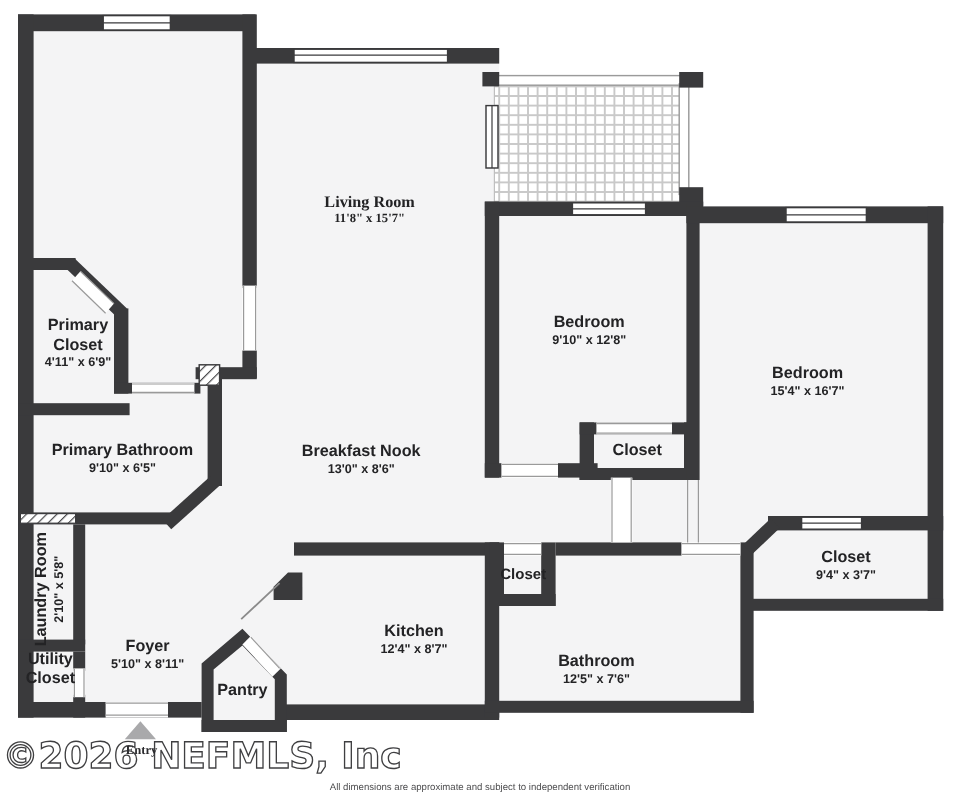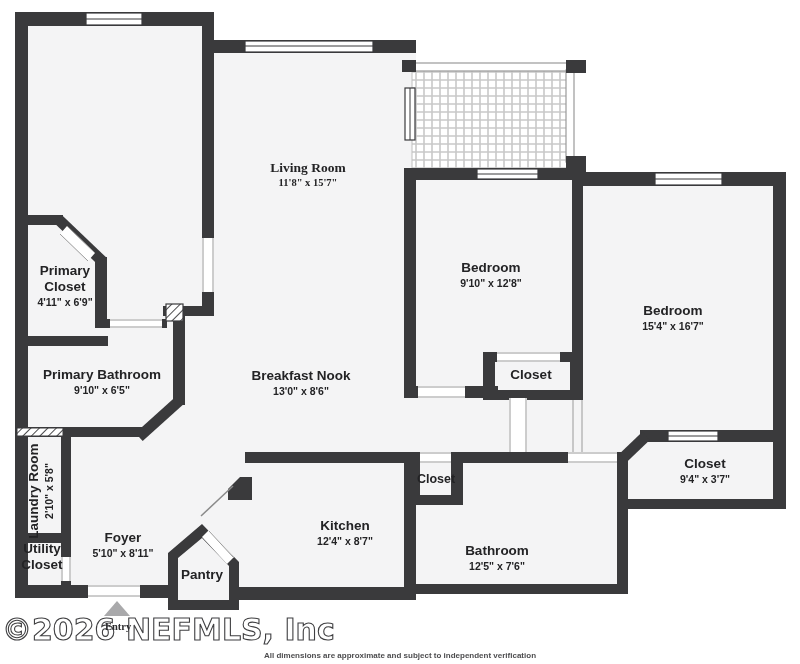--- a/index.html
+++ b/index.html
@@ -10,21 +10,21 @@
               color:#232325;white-space:nowrap;line-height:1.18;z-index:5;}
   .room-label .name{display:block;font-size:13.5px;font-weight:700;}
   .room-label .dims{display:block;font-size:10.5px;font-weight:700;margin-top:1px;}
   .room-label .dims:empty{display:none;}
   .room-label.wrap{white-space:normal;}
   .room-label.small .name{font-size:12.5px;}
   .rotated{transform:translate(-50%,-50%) rotate(-90deg);}
   #entry-label{position:absolute;transform:translate(-50%,-50%);font-size:10.5px;font-weight:700;
                color:#2b2b2e;z-index:6;font-family:Liberation Serif, serif;}
   #disclaimer{position:absolute;top:651px;left:50%;transform:translateX(-50%);
-              font-size:8px;color:#4d4d4f;z-index:6;font-weight:bold;}
+              font-size:8px;color:#4d4d4f;z-index:6;}
 </style>
 </head>
 <body>
 
 <div id="stage">
 
 <svg id="plan-svg" width="800" height="664" viewBox="0 0 800 664">
   <defs>
     <pattern id="mesh" width="8" height="8" patternUnits="userSpaceOnUse">
       <rect width="8" height="8" fill="#ffffff"></rect>

